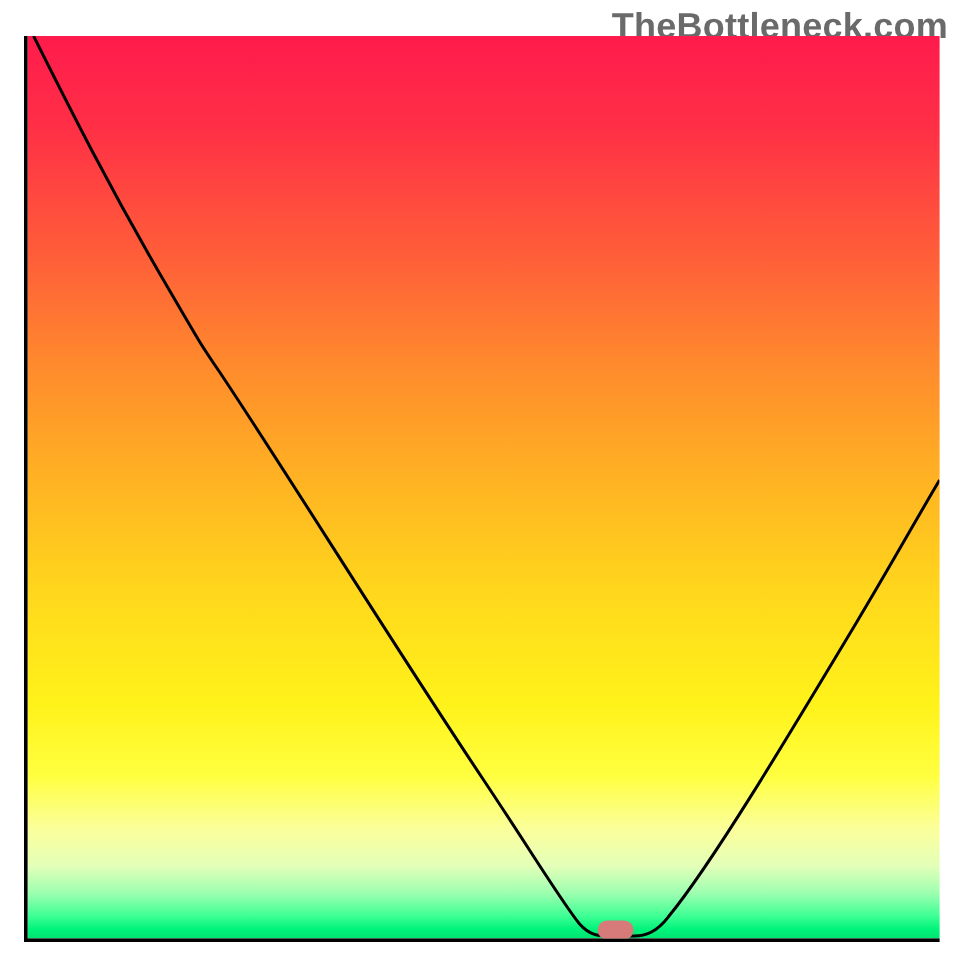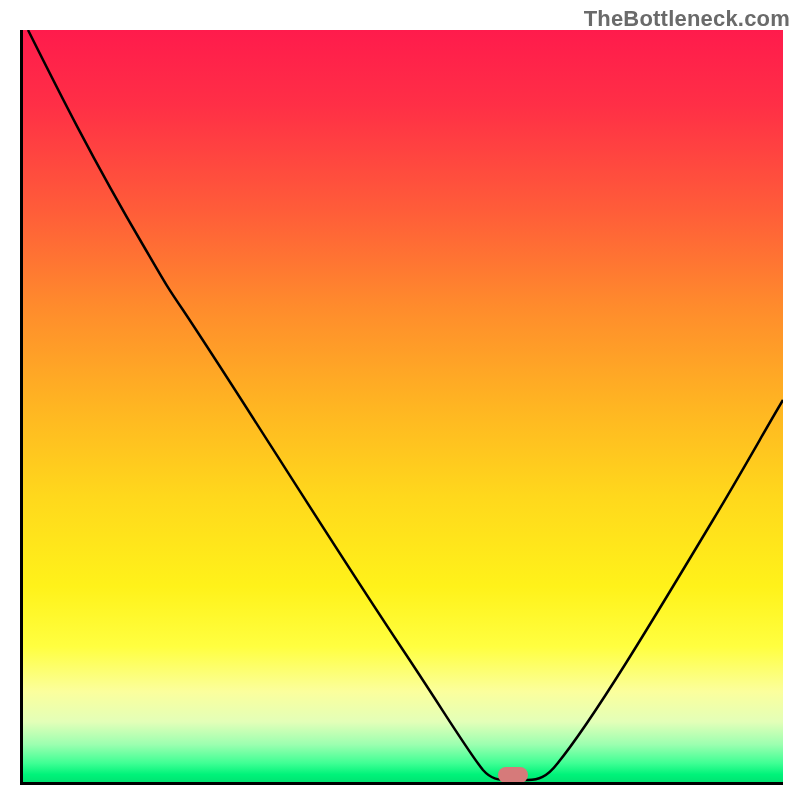--- a/index.html
+++ b/index.html
@@ -12,21 +12,21 @@
   }
   .container {
     position: relative;
     width: 800px;
     height: 800px;
   }
   .watermark {
     position: absolute;
     top: 6px;
     right: 10px;
-    font-size: 22px;
+    font-size: 30px;
     font-weight: 600;
     color: #6a6a6a;
     letter-spacing: 0.2px;
   }
   .plot-area {
     position: absolute;
     left: 20px;
     top: 30px;
     width: 760px;
     height: 752px;

